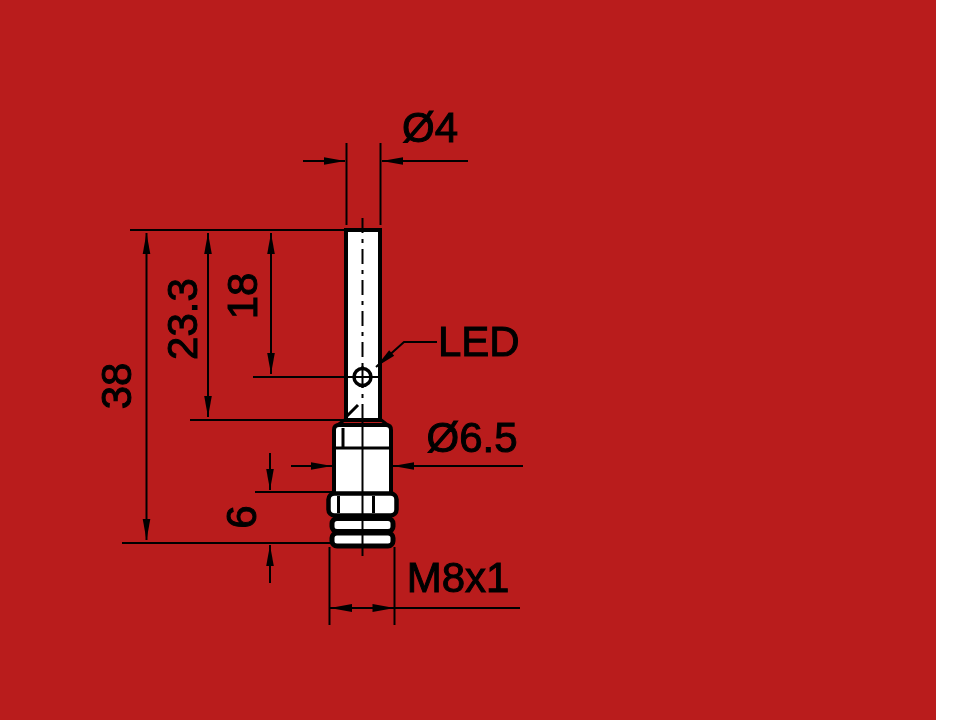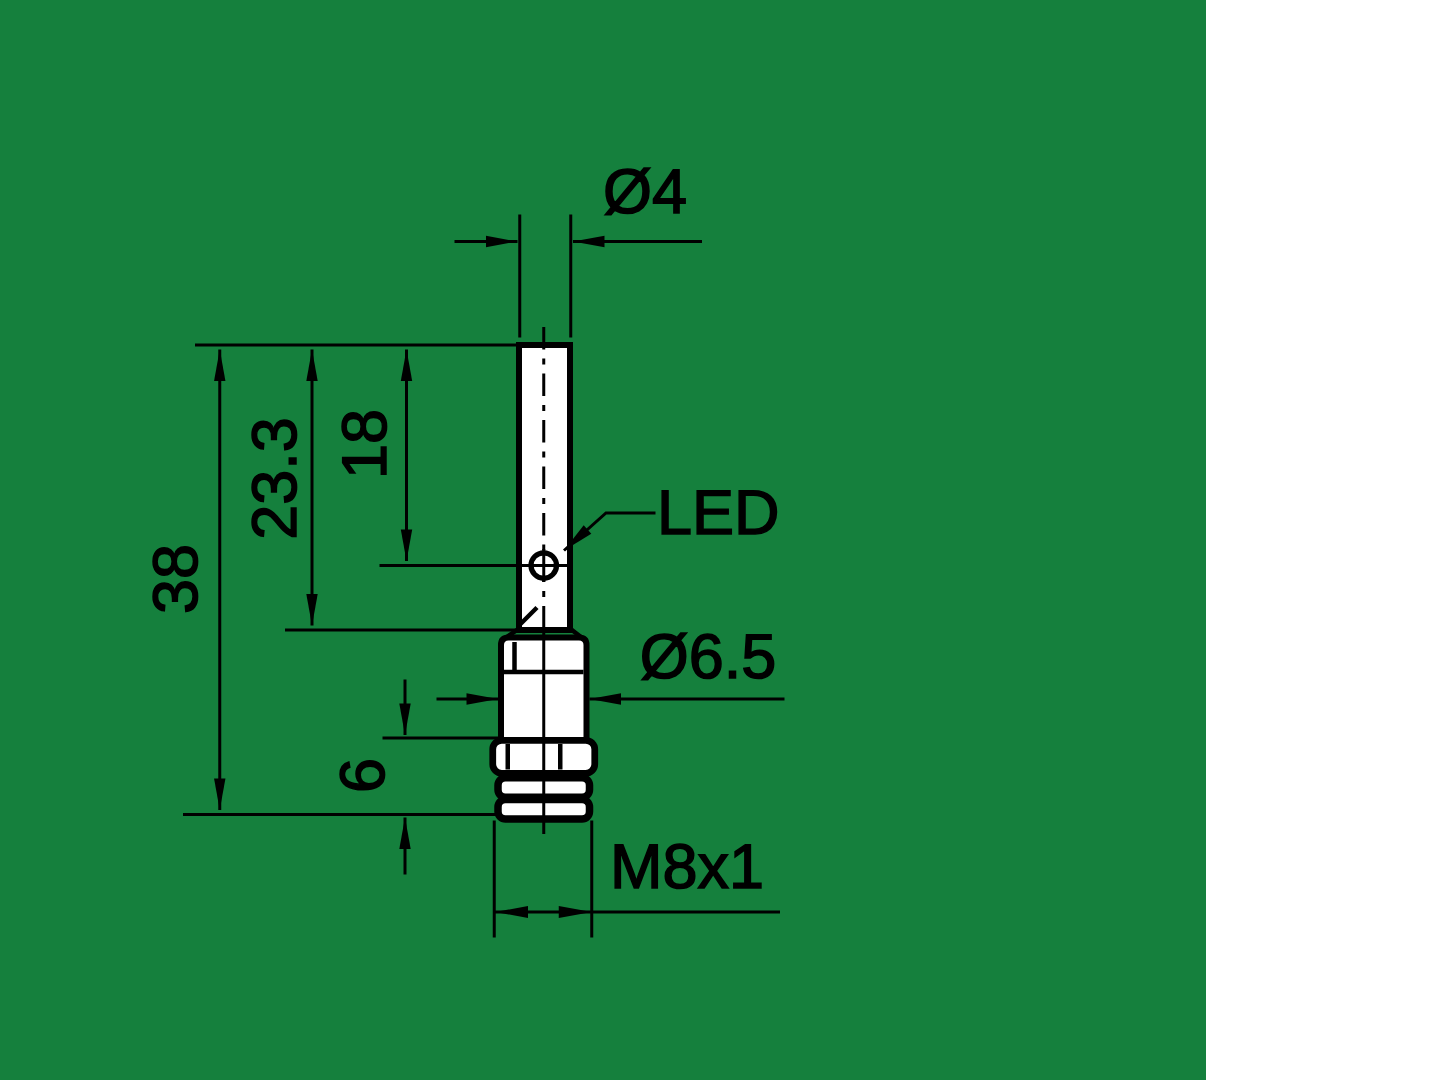--- a/index.html
+++ b/index.html
@@ -5,23 +5,23 @@
   html, body {
     margin: 0;
     padding: 0;
     background: #ffffff;
     width: 960px;
     height: 720px;
     overflow: hidden;
   }
   .canvas-wrap {
     position: relative;
-    width: 804px;
+    width: 936px;
     height: 720px;
-    background: #15803d;
+    background: #b91c1c;
   }
   svg {
     display: block;
   }
   text {
     font-family: "Liberation Sans", "DejaVu Sans", sans-serif;
     font-size: 42px;
     fill: #000000;
   }
 </style>

